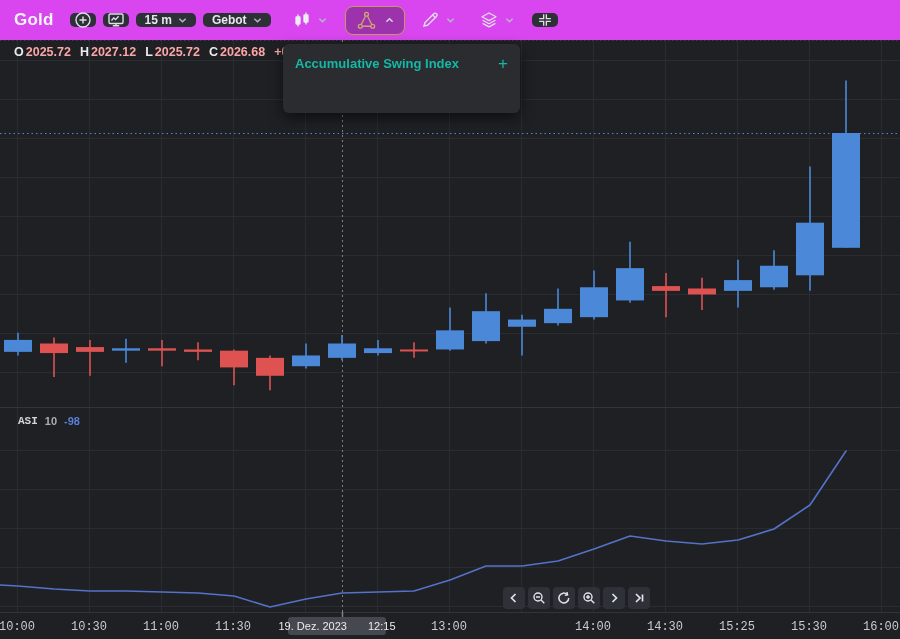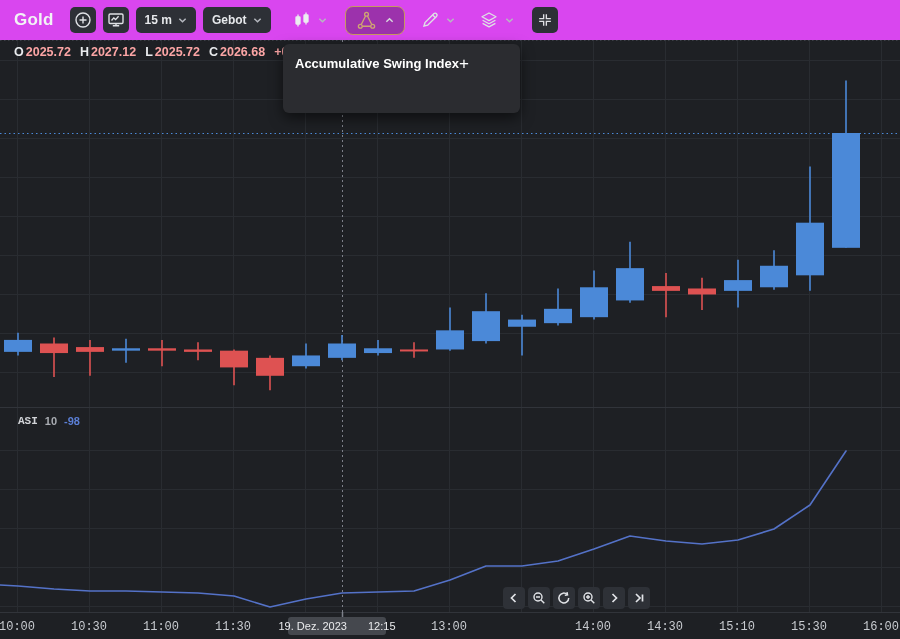--- a/index.html
+++ b/index.html
@@ -12,21 +12,21 @@
   #chart-svg { position:absolute; inset:0; z-index:0; cursor:crosshair; }
 
   
   .toolbar {
     position:absolute; top:0; left:0; right:0; height:40px;
     display:flex; align-items:center; padding-left:14px;
     background:#d946ef; z-index:3;
   }
   .symbol { font-size:17px; font-weight:bold; color:#f2f3f5; margin-right:16px; letter-spacing:.2px; }
   .tbtn {
-    background:#2d3036; border:none; border-radius:5px; height:26px;
+    background:#2d3036; border:none; border-radius:5px; height:14px;
     color:#e6e8eb; display:flex; align-items:center; gap:6px;
     font-size:12px; font-weight:700; padding:0 9px; margin-right:7px;
     font-family:inherit; cursor:pointer;
   }
   .tbtn.sq { width:26px; padding:0; justify-content:center; }
   .gbtn {
     background:transparent; border:none; height:26px; color:#e6e8eb;
     display:flex; align-items:center; gap:6px; padding:0 6px;
     margin-right:6px; cursor:pointer;
   }
@@ -88,22 +88,22 @@
   }
   .search-box input {
     flex:1; min-width:0; background:transparent; border:none; outline:none;
     color:#eceef0; font-size:13px; font-weight:700; font-family:inherit; padding:0;
   }
   .clear-btn {
     width:15px; height:15px; border-radius:50%; background:#73757c;
     display:flex; align-items:center; justify-content:center; flex:none; cursor:pointer;
   }
   .result-row {
-    display:flex; align-items:center; 
-    padding:0 12px; height:38px; font-size:13px; font-weight:600; color:#ffffff;
+    display:flex; align-items:center; justify-content:space-between;
+    padding:0 12px; height:38px; font-size:13px; font-weight:600; color:#14b8a6;
     cursor:pointer;
   }
   .plus { font-size:17px; font-weight:400; line-height:1; }
 </style>
 </head>
 <body>
 
 <svg id="chart-svg" width="900" height="639" viewBox="0 0 900 639">
     <g>
       <line x1="17.5" y1="40" x2="17.5" y2="612" stroke="#292c31" stroke-width="1"></line>
@@ -345,21 +345,21 @@
 
 <div class="time-axis" id="time-axis">
     <span style="left: 17px;">10:00</span>
     <span style="left: 89px;">10:30</span>
     <span style="left: 161px; text-align: right;">11:00</span>
     <span style="left: 233px;">11:30</span>
     <span style="left: 449px;">13:00</span>
     <span style="left: 521px; margin-top: 24px;">13:30</span>
     <span style="left: 593px;">14:00</span>
     <span style="left: 665px;">14:30</span>
-    <span style="left: 737px;">15:10</span>
+    <span style="left: 737px;">15:25</span>
     <span style="left: 809px;">15:30</span>
     <span style="left: 881px;">16:00</span>
   </div>
 
 <div class="time-badge">
   <span>19. Dez. 2023</span>
   <span>12:15</span>
 </div>
 
 <div class="popup">

